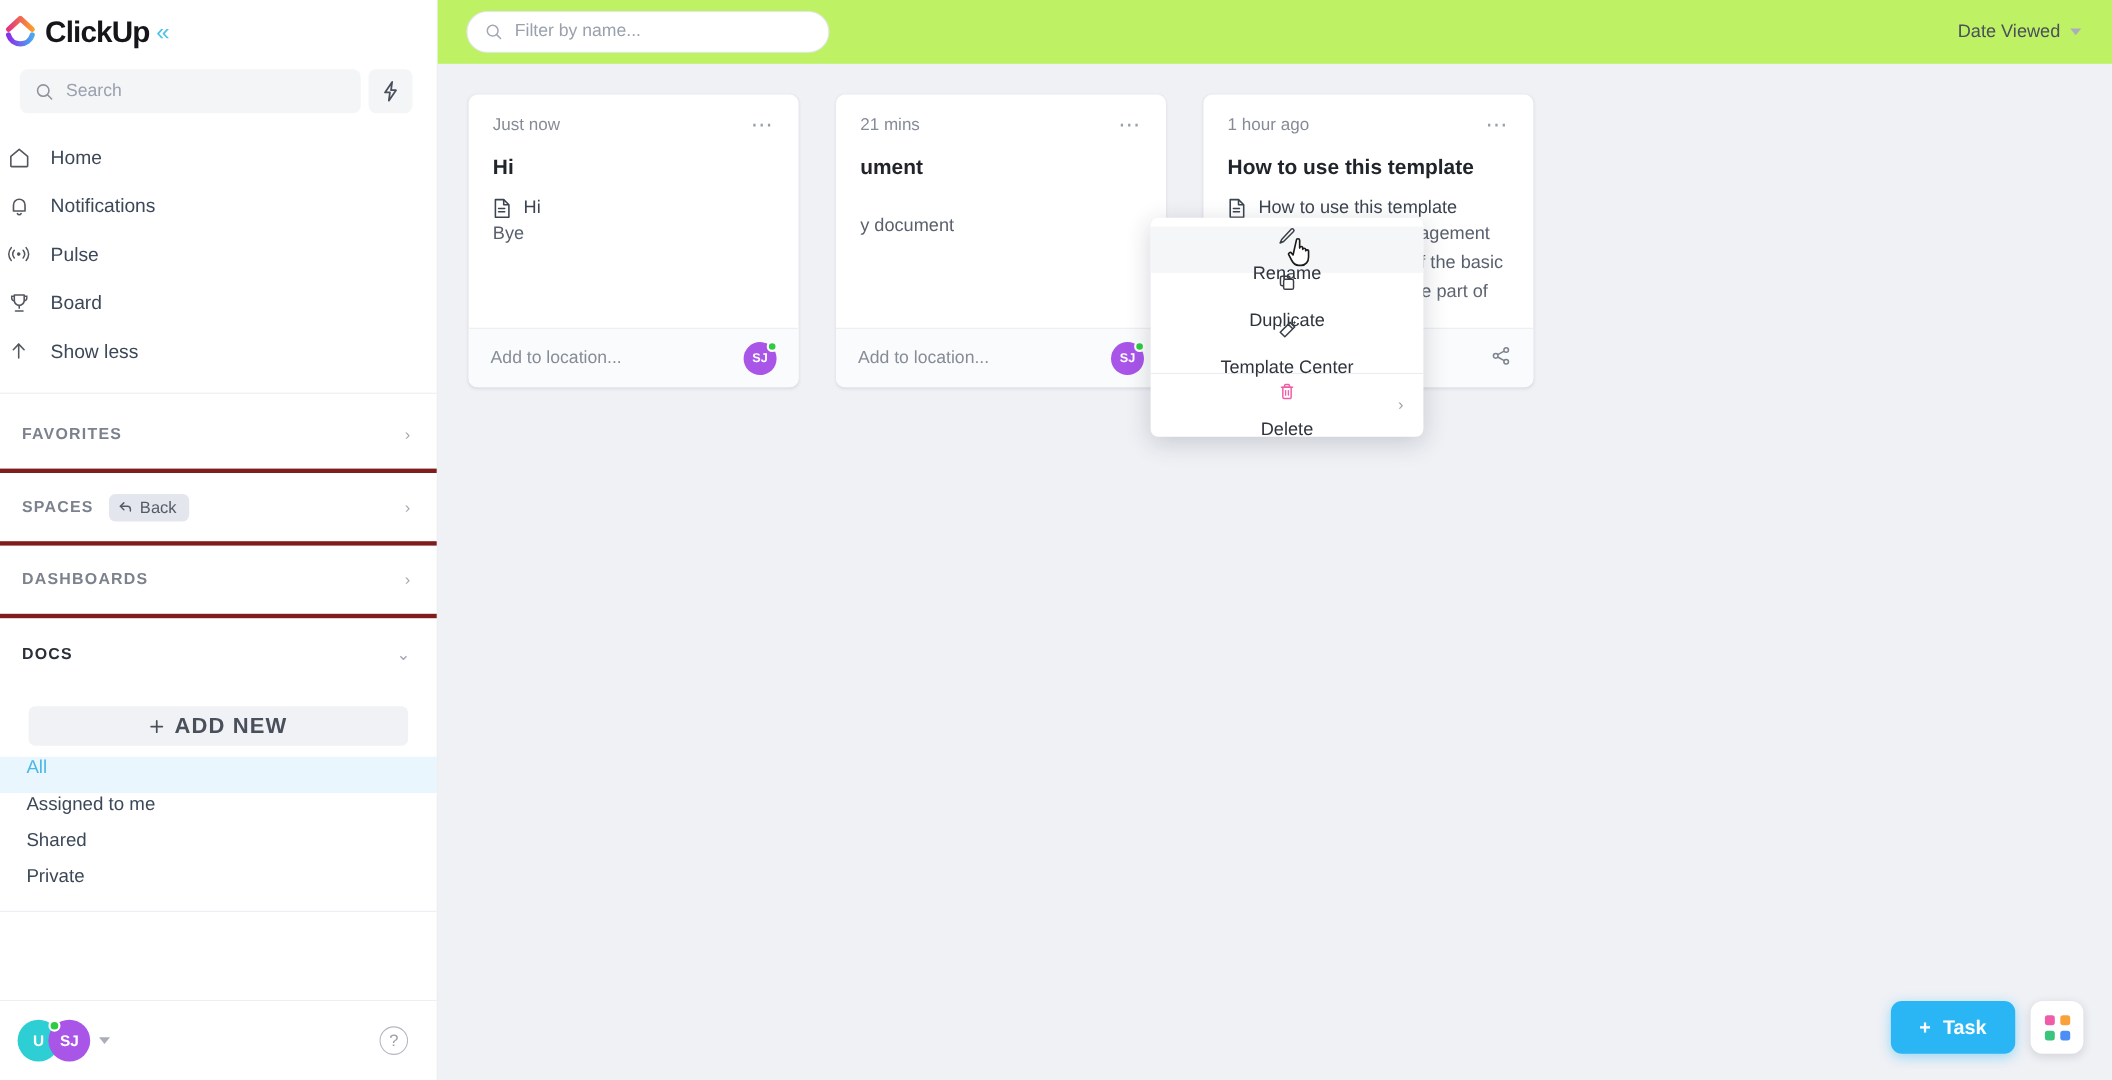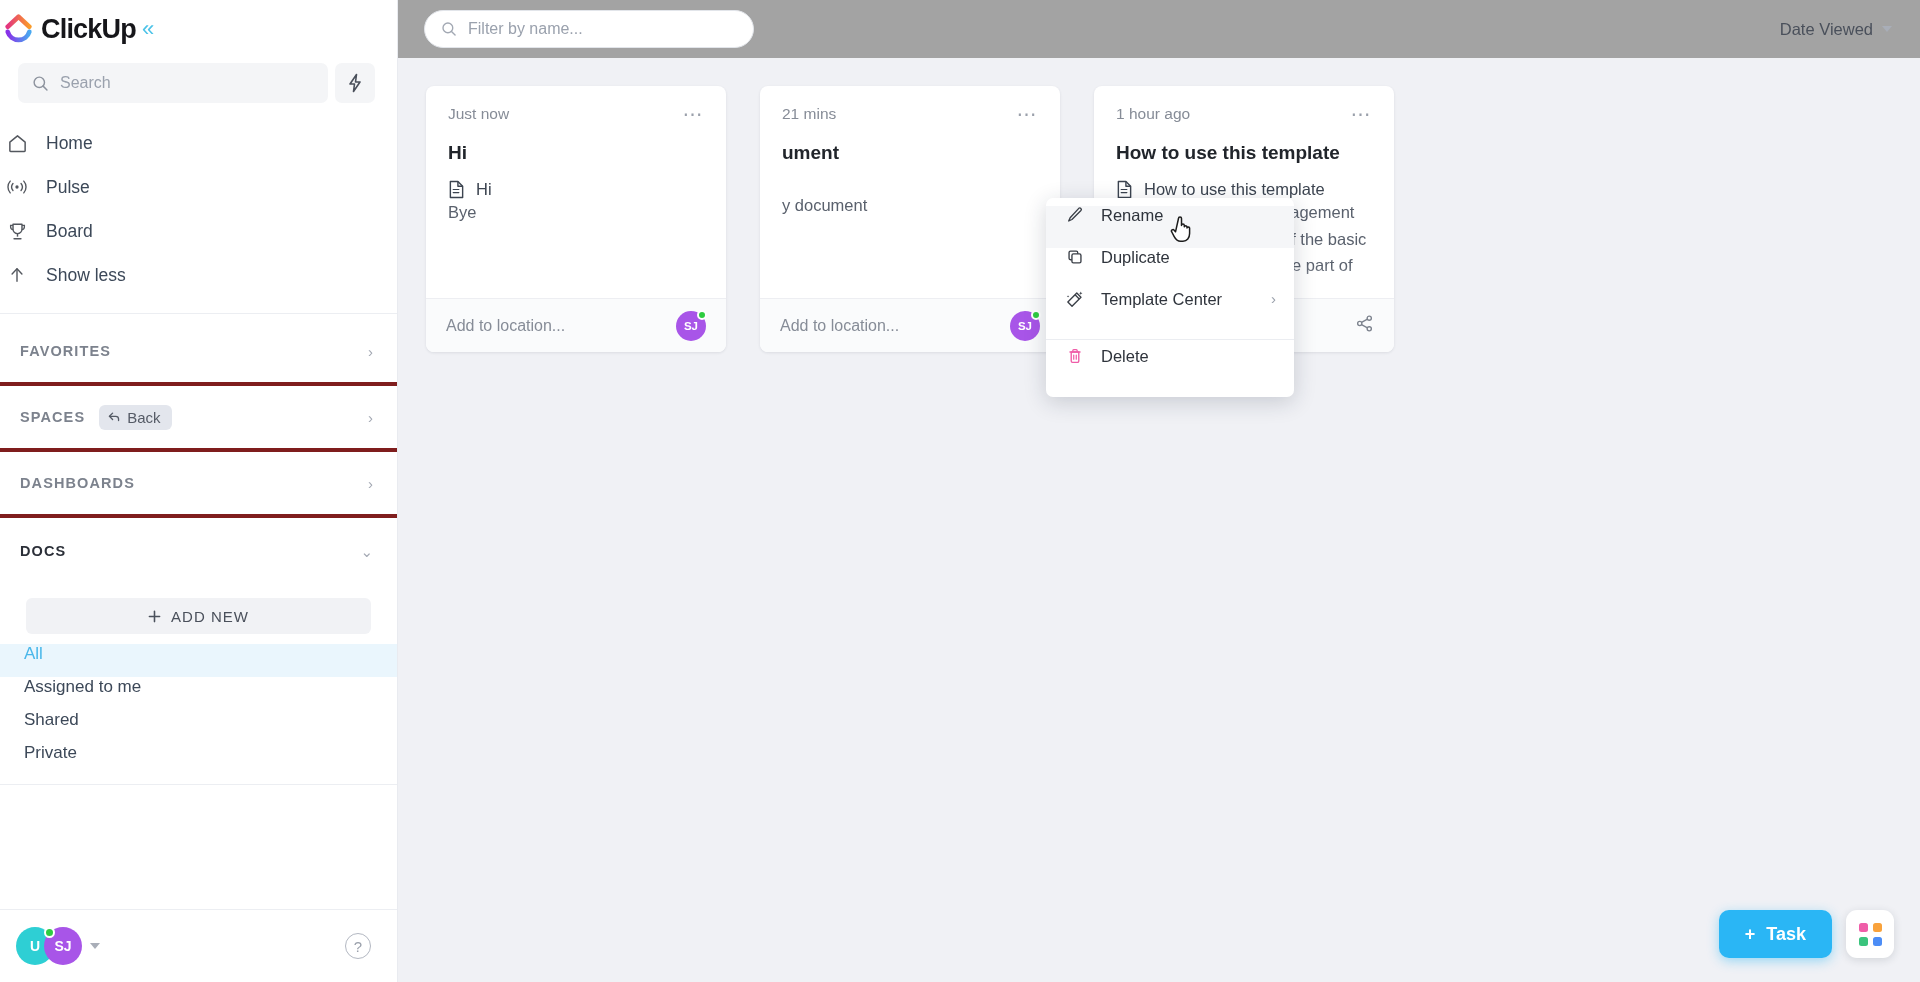--- a/index.html
+++ b/index.html
@@ -69,21 +69,21 @@
     display: inline-flex; align-items: center; gap: 6px;
     background: #e3e6ed; border-radius: 6px; padding: 4px 11px 4px 8px;
     font-size: 15px; color: #555b66;
   }
   .chev { color: #a3a8b3; font-size: 15px; line-height: 1; }
 
   .add-new-wrap { padding: 14px 26px 10px 26px; }
   .add-new {
     height: 36px; background: #f1f2f5; border-radius: 6px;
     display: flex; align-items: center; justify-content: center; gap: 10px;
-    font-size: 15px; letter-spacing: 1px; color: #4a505b; font-weight: 400;
+    font-size: 20px; letter-spacing: 1px; color: #4a505b; font-weight: 700;
     cursor: pointer;
   }
 
   .doc-filter {
     height: 33px; display: flex; 
     padding: 0 24px; font-size: 17px; color: #3c4858; cursor: pointer;
   }
   .doc-filter.active { background: #eaf6fd; color: #49b7ea; }
 
   .sb-spacer { flex: 1; }
@@ -111,21 +111,21 @@
   }
   .help-ico {
     width: 26px; height: 26px; border-radius: 50%; border: 1.8px solid #b3b8c2;
     display: flex; align-items: center; justify-content: center;
     color: #9aa0ab; font-size: 15px; cursor: pointer;
   }
 
   
   .main { flex: 1; height: 982px; display: flex; flex-direction: column; background: #f0f1f5; position: relative; }
   .topbar {
-    height: 58px; background: #a3a3a3; display: flex; align-items: center;
+    height: 58px; background: #bef264; display: flex; align-items: center;
     justify-content: space-between; flex: none;
   }
   .filter-input {
     margin-left: 26px; width: 330px; height: 38px;
     border: 1px solid #e2e5ea; border-radius: 19px;
     display: flex; align-items: center; gap: 11px; padding: 0 16px;
     background: #fff;
   }
   .filter-input .ph { color: #9aa1ad; font-size: 16px; }
   .top-right { display: flex; align-items: center; height: 58px; }
@@ -175,23 +175,23 @@
   .share-ico { cursor: pointer; color: #7d838e; }
 
   
   .ctx-menu {
     position: absolute; left: 648px; top: 140px; width: 248px;
     background: #ffffff; border-radius: 7px;
     box-shadow: 0 5px 22px rgba(25,35,60,0.19);
     padding: 8px 0; z-index: 60;
   }
   .ctx-item {
-    display: flex; align-items: flex-start; gap: 16px;
+    display: flex; align-items: center; gap: 16px;
     height: 42px; padding: 0 18px; cursor: pointer;
-    font-size: 16.5px; color: #2f343c;
+    font-size: 16.5px; color: #2f343c; flex-direction: column;
   }
   .ctx-item.hovered { background: #f5f6f8; }
   .ctx-ico { width: 21px; display: flex; align-items: center; justify-content: center; color: #3a3f47; flex: none; }
   .ctx-ico.danger { color: #ef5da8; }
   .ctx-arrow { margin-left: auto; color: #9aa0ab; font-size: 15px; }
   .ctx-divider { height: 1px; background: #ebedf1; margin: 7px 0; }
 
   .cursor-pointer { position: absolute; left: 772px; top: 158px; z-index: 90; pointer-events: none; }
 
   
@@ -260,20 +260,29 @@
       <div class="nav-item">
         <span class="nav-ico">
           <svg width="21" height="21" viewBox="0 0 22 22" fill="none">
             <path d="M3 9.5 L11 3 L19 9.5 V18.5 A0.8 0.8 0 0 1 18.2 19.3 H3.8 A0.8 0.8 0 0 1 3 18.5 Z" stroke="#53575e" stroke-width="1.55" stroke-linejoin="round"></path>
           </svg>
         </span>
         <span>Home</span>
       </div>
       <div class="nav-item">
         <span class="nav-ico">
+          <svg width="21" height="21" viewBox="0 0 22 22" fill="none">
+            <path d="M5.5 15.5 V9.8 a5.5 5.5 0 0 1 11 0 V15.5 Z" stroke="#53575e" stroke-width="1.55" stroke-linejoin="round"></path>
+            <path d="M9.3 18 a1.9 1.9 0 0 0 3.4 0" stroke="#53575e" stroke-width="1.55" stroke-linecap="round"></path>
+          </svg>
+        </span>
+        <span>Notifications</span>
+      </div>
+      <div class="nav-item">
+        <span class="nav-ico">
           <svg width="22" height="22" viewBox="0 0 24 24" fill="none">
             <circle cx="12" cy="12" r="1.8" fill="#53575e"></circle>
             <path d="M7.6 8.2 a6 6 0 0 0 0 7.6" stroke="#53575e" stroke-width="1.5" stroke-linecap="round"></path>
             <path d="M16.4 8.2 a6 6 0 0 1 0 7.6" stroke="#53575e" stroke-width="1.5" stroke-linecap="round"></path>
             <path d="M4.6 5.6 a9.6 9.6 0 0 0 0 12.8" stroke="#53575e" stroke-width="1.5" stroke-linecap="round"></path>
             <path d="M19.4 5.6 a9.6 9.6 0 0 1 0 12.8" stroke="#53575e" stroke-width="1.5" stroke-linecap="round"></path>
           </svg>
         </span>
         <span>Pulse</span>
       </div>

